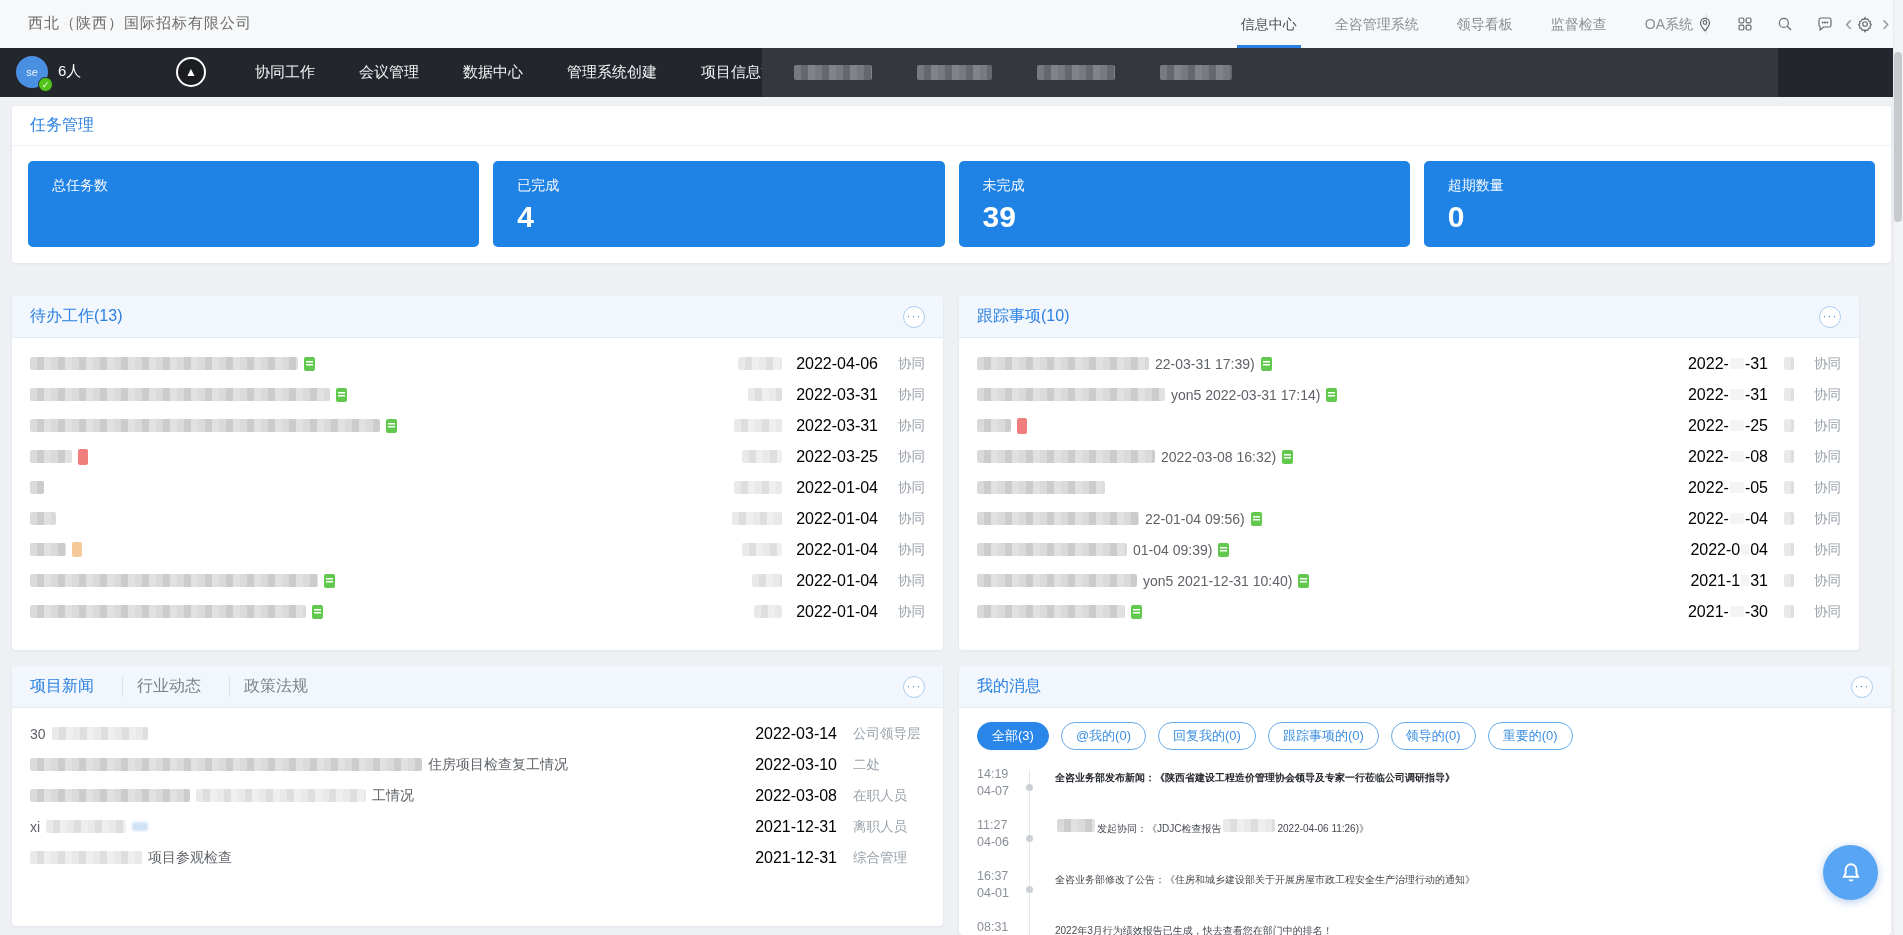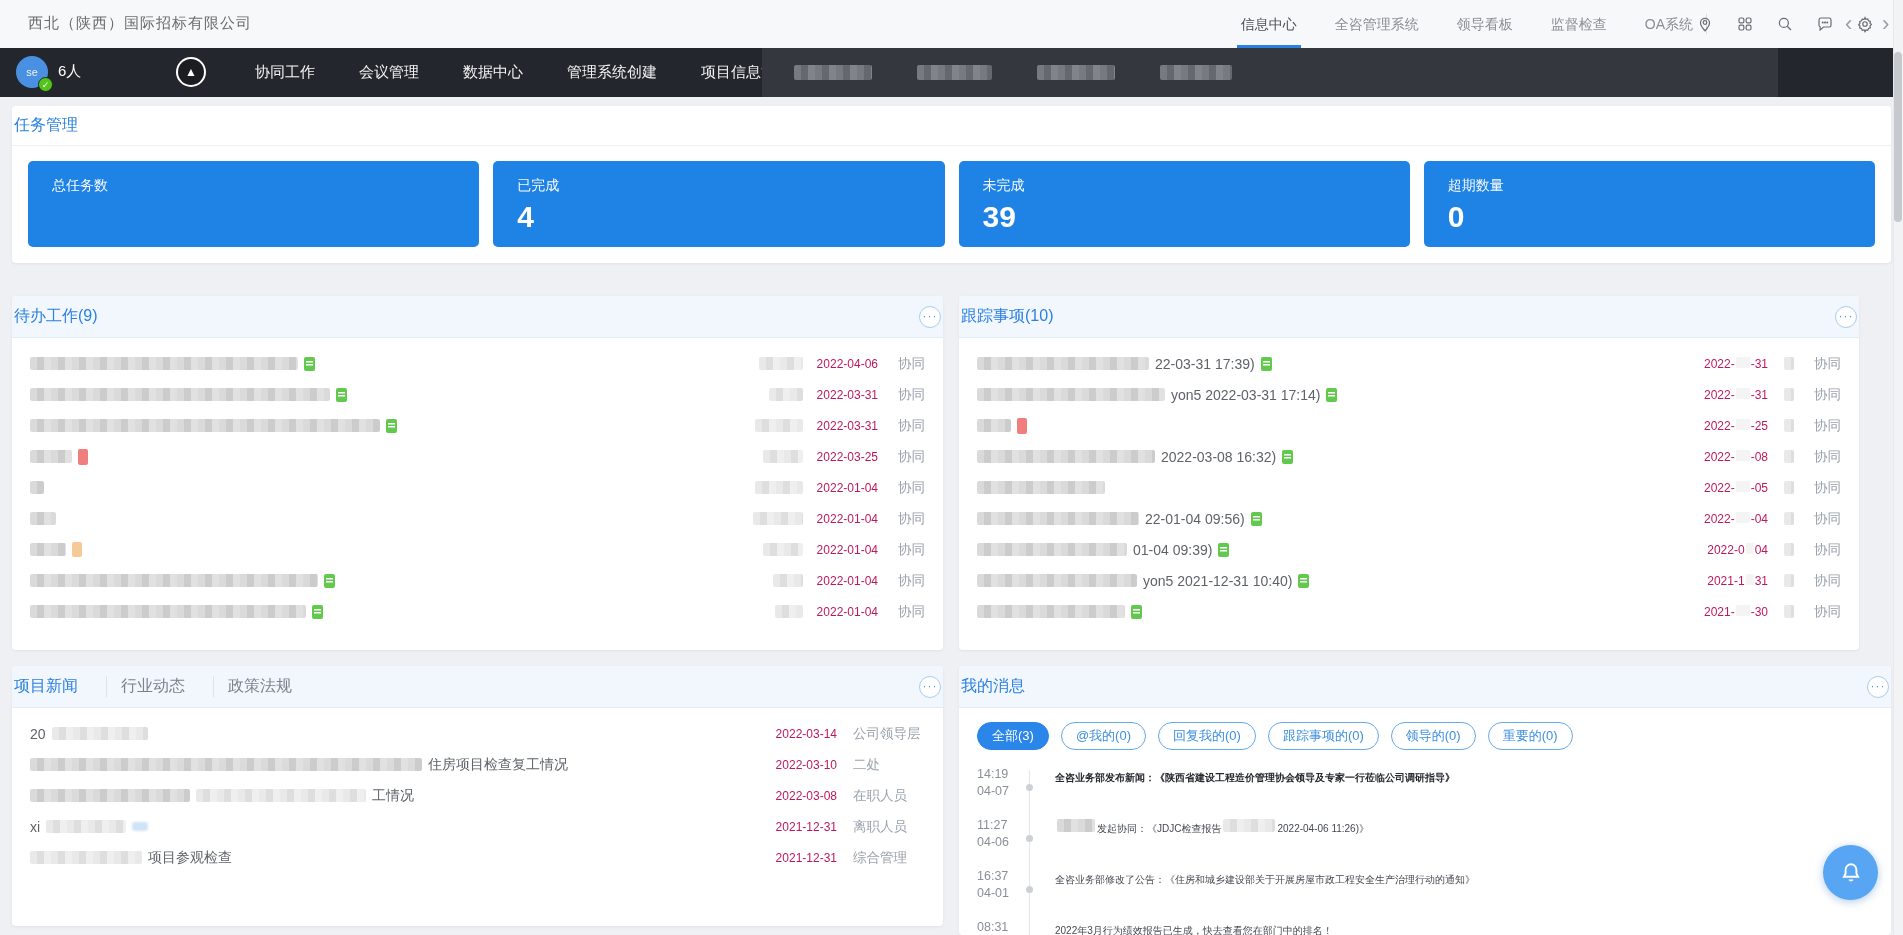--- a/index.html
+++ b/index.html
@@ -39,21 +39,21 @@
   .nav-arrow { position:absolute; top:12px; color:#9ba0a7; font-size:22px; line-height:24px; cursor:pointer; }
 
   
   .panel { position:absolute; background:#fff; border-radius:4px; box-shadow:0 1px 3px rgba(30,60,110,.07); overflow:hidden; }
   .p-tasks { left:12px; top:106px; width:1879px; height:157px; }
   .p-todo  { left:12px; top:296px; width:931px; height:354px; }
   .p-track { left:959px; top:296px; width:900px; height:354px; }
   .p-news  { left:12px; top:666px; width:931px; height:260px; }
   .p-msg   { left:959px; top:666px; width:932px; height:269px; }
 
-  .phead { height:42px; display:flex; align-items:center; justify-content:space-between; padding:0 2px;
+  .phead { height:42px; display:flex; align-items:center; justify-content:space-between; padding:0 18px;
            background:#f2f7fd; border-bottom:1px solid #e3ecf7; }
   .phead.plain { background:#fff; border-bottom:1px solid #edf0f4; height:40px; }
   .ptitle { font-size:16px; color:#2b80e1; }
   .more-btn { width:22px; height:22px; border:1px solid #a9cdee; border-radius:50%; color:#5b9bd5;
            font-size:12px; line-height:19px; text-align:center; letter-spacing:1px; cursor:pointer; background:#fff; }
 
   
   .cards { display:flex; gap:14px; padding:15px 16px; }
   .card { flex:1; height:86px; background:#1f82e5; border-radius:5px; padding:16px 24px; color:#fff; cursor:pointer; }
   .card-label { font-size:14px; opacity:.96; }
@@ -64,21 +64,21 @@
   .lrow { height:31px; display:flex; align-items:center; font-size:14px; color:#5f6368; cursor:pointer; }
   .lrow .grow { flex:1; display:flex; align-items:center; gap:6px; min-width:0; }
   .blur { display:inline-block; height:13px; border-radius:2px; opacity:.8; filter:blur(.4px);
           background:repeating-linear-gradient(90deg,#d2d2d2 0 7px,#c0c0c0 7px 14px,#dadada 14px 21px); }
   .blur.lt { background:repeating-linear-gradient(90deg,#e4e4e4 0 7px,#d6d6d6 7px 14px,#ececec 14px 21px); }
   .doc-ic { display:inline-block; width:11px; height:14px; border-radius:2px; flex:none;
           background:linear-gradient(#fff,#fff) 2px 4px/7px 1.5px no-repeat,
                      linear-gradient(#fff,#fff) 2px 7px/7px 1.5px no-repeat,#62c94e; }
   .badge-red { display:inline-block; width:10px; height:16px; border-radius:2px; background:#ef7e7c; flex:none; }
   .badge-orange { display:inline-block; width:10px; height:15px; border-radius:2px; background:#f6c998; flex:none; }
-  .date { color:#be185d; font-size:12px; white-space:nowrap; }
+  .date { color:#000000; font-size:16px; white-space:nowrap; }
   .tag { color:#9aa2ab; font-size:13.5px; margin-left:20px; white-space:nowrap; }
   .nameblur { margin-right:14px; }
   .dgap { display:inline-block; width:14px; height:11px; border-radius:1px; background:#f4f4f4; margin:0 1px; }
 
   
   .news-tabs { display:flex; align-items:center; gap:14px; }
   .ntab { font-size:16px; color:#7d828a; padding:0 14px; cursor:pointer; position:relative; }
   .ntab:first-child { padding-left:0; }
   .ntab.active { color:#2b80e1; }
   .ntab + .ntab { border-left:1px solid #dfe3e8; }
@@ -204,21 +204,21 @@
     </div>
     <div class="card">
       <div class="card-label">超期数量</div>
       <div class="card-value">0</div>
     </div>
   </div>
 </div>
 
 <div class="panel p-todo">
   <div class="phead">
-    <div class="ptitle">待办工作(9)</div>
+    <div class="ptitle">待办工作(13)</div>
     <div class="more-btn">···</div>
   </div>
   <div class="rows">
     <div class="lrow">
       <span class="grow">
           <span class="blur" style="width:268px"></span>
           <span class="doc-ic"></span>
         </span>
       <span class="blur lt nameblur" style="width:44px"></span>
       <span class="date">2022-04-06</span>
@@ -397,21 +397,21 @@
     <div class="news-tabs">
       <div class="ntab active">项目新闻</div>
       <div class="ntab">行业动态</div>
       <div class="ntab">政策法规</div>
     </div>
     <div class="more-btn">···</div>
   </div>
   <div class="rows">
     <div class="lrow">
       <span class="grow">
-          <span>20</span>
+          <span>30</span>
           <span class="blur lt" style="width:96px"></span>
         </span>
       <span class="date">2022-03-14</span>
       <span class="dept">公司领导层</span>
     </div>
     <div class="lrow">
       <span class="grow">
           <span class="blur" style="width:392px"></span>
           <span>住房项目检查复工情况</span>
         </span>

